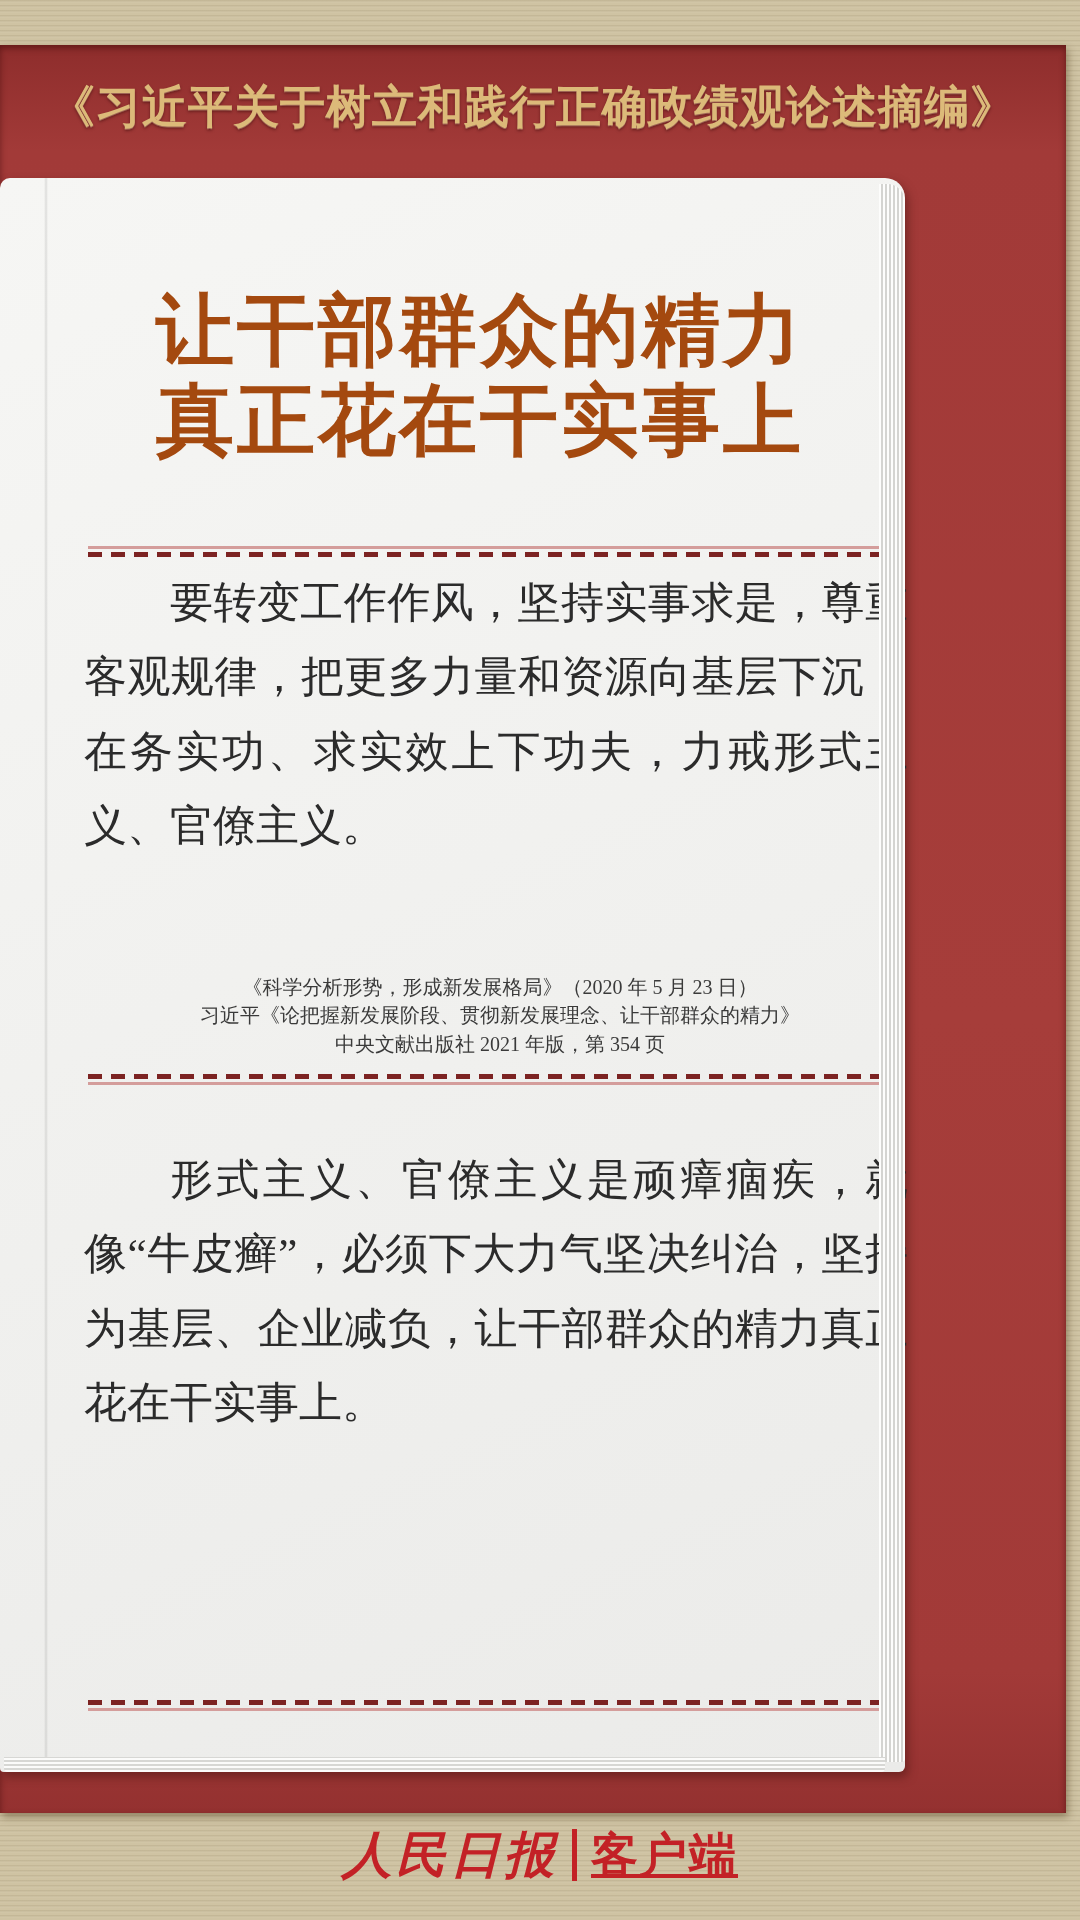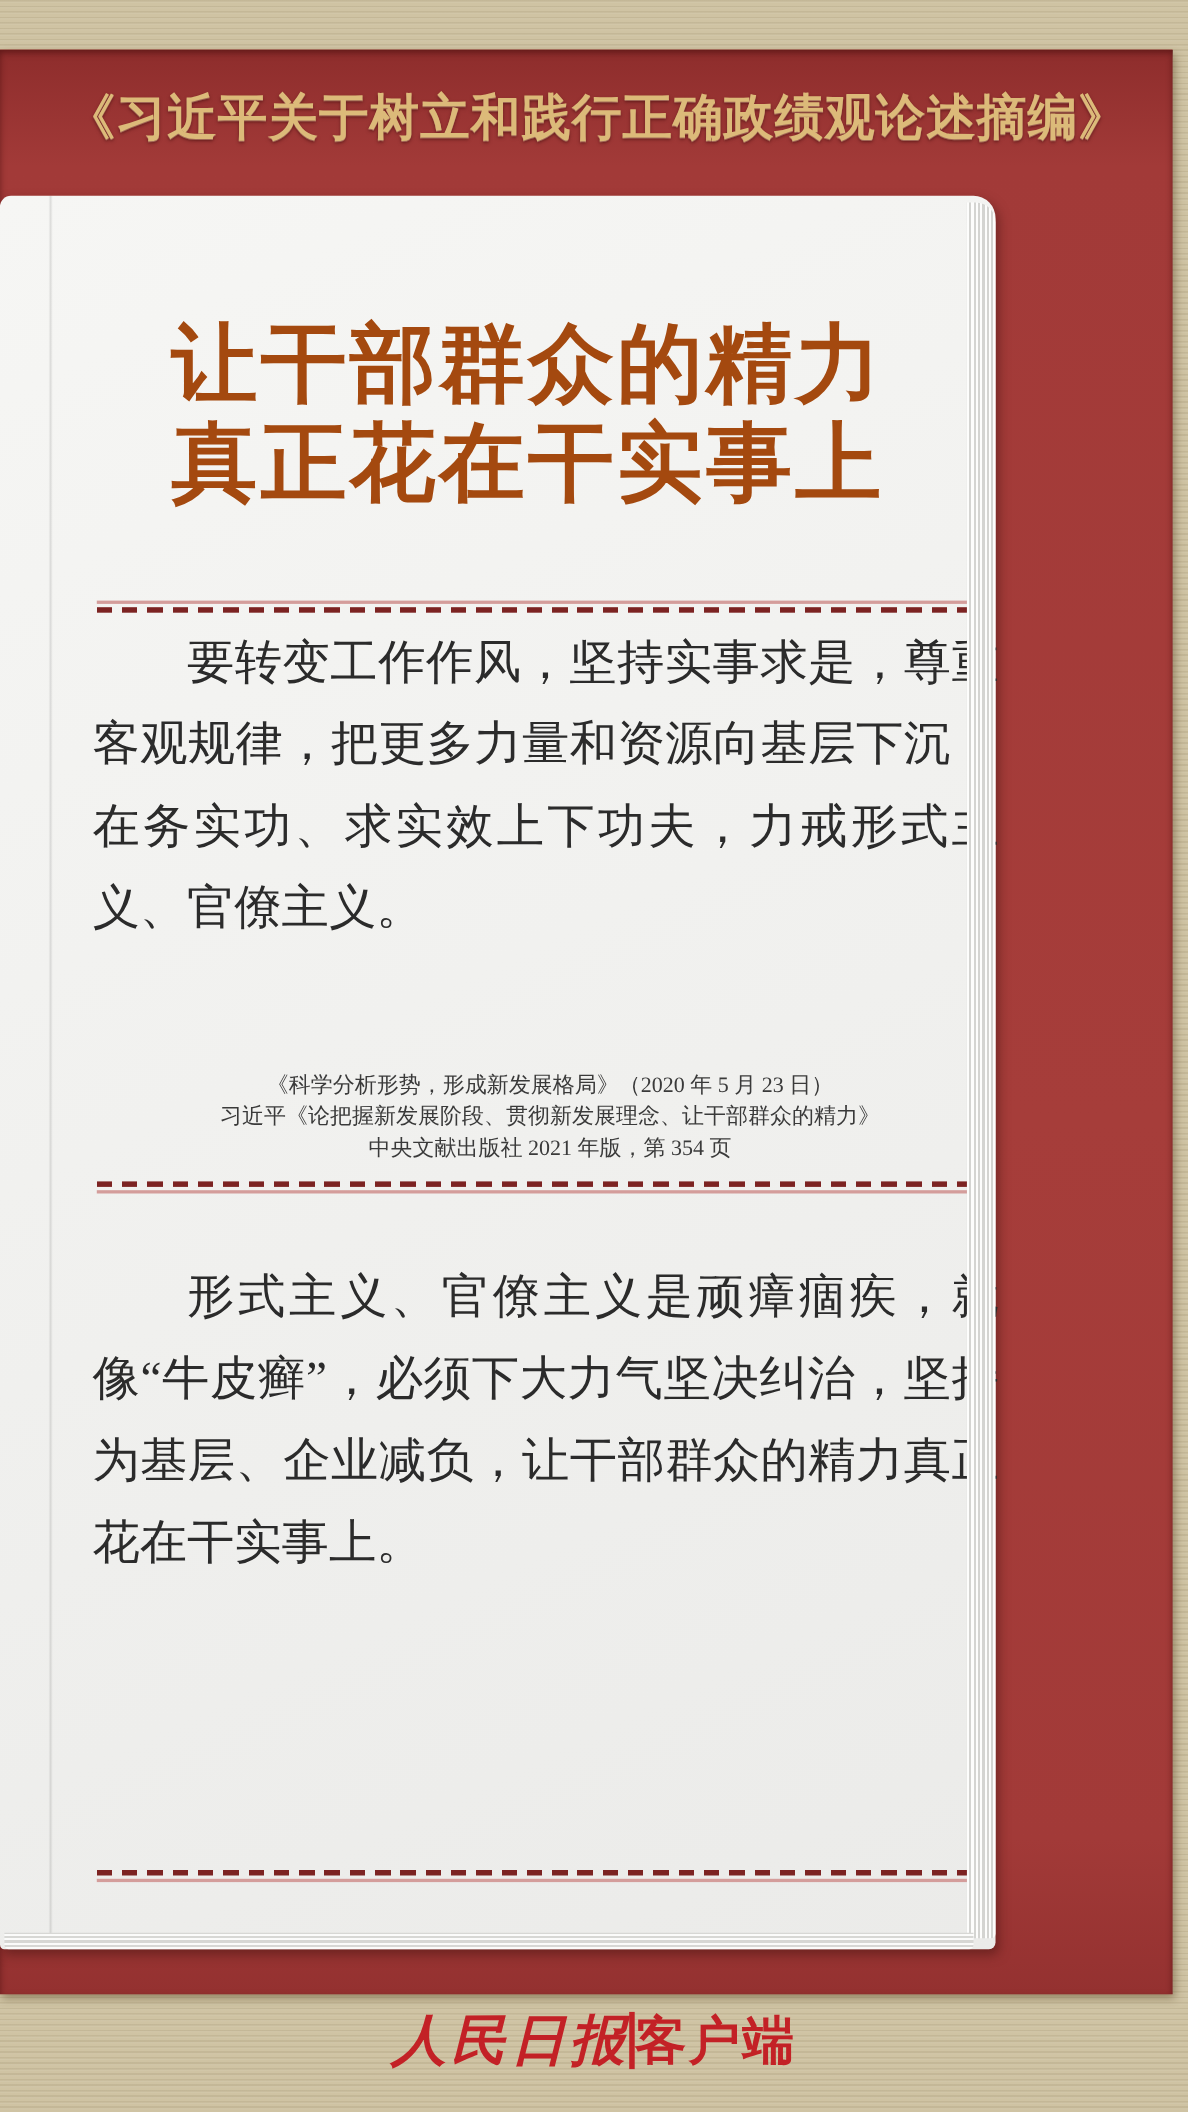--- a/index.html
+++ b/index.html
@@ -12,21 +12,21 @@
     font-family:"Liberation Serif", serif;
   }
 
   
   .cover{
     position:absolute;left:0;top:45px;width:1066px;height:1768px;
     background:linear-gradient(180deg,#8e2d2c 0%,#a23a38 6%,#a63d3a 55%,#a23a38 92%,#943130 100%);
     box-shadow:inset 0 3px 6px rgba(60,10,10,0.55), 2px 4px 8px rgba(70,50,20,0.45);
   }
   .cover-title{
-    position:absolute;left:10px;top:32px;width:100%;
+    position:absolute;left:0;top:32px;width:100%;
     text-align:center;
     font-size:45px;font-weight:bold;letter-spacing:1px;
     color:#dcba79;
     text-shadow:0 1px 0 rgba(255,235,190,0.35), 0 2px 3px rgba(60,10,10,0.6);
     white-space:nowrap;
   }
 
   
   .page{
     position:absolute;left:0;top:178px;width:905px;height:1594px;
@@ -78,30 +78,31 @@
   .citation{
     position:absolute;left:60px;width:880px;
     text-align:center;color:#3a3a3a;
     font-size:20px;line-height:1.42;
     font-family:"Liberation Serif", serif;
   }
 
   
   .footer-logo{
     position:absolute;left:0;bottom:30px;width:1080px;height:70px;
-    display:flex;align-items:center;justify-content:center;
+    display:flex;align-items:center;justify-content:center;gap:14px;
   }
   .logo-script{
     color:#c32126;font-size:50px;font-weight:bold;font-style:italic;
     font-family:"DejaVu Serif", serif;letter-spacing:4px;
   }
   .logo-bar{width:5px;height:52px;background:#c32126;}
   .logo-client{
     color:#c32126;font-size:47px;font-weight:bold;letter-spacing:2px;
     font-family:"Liberation Sans", sans-serif;
+    text-decoration:underline;
   }
 </style>
 </head>
 <body>
 
 <div class="cover">
   <div class="cover-title">《习近平关于树立和践行正确政绩观论述摘编》</div>
 </div>
 
 <div class="page">

